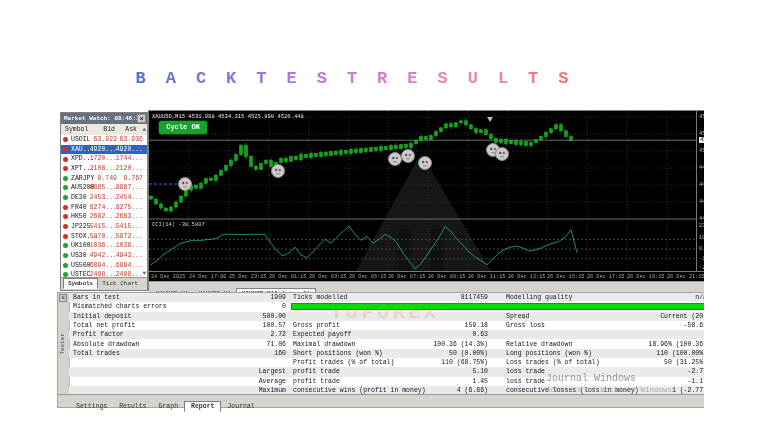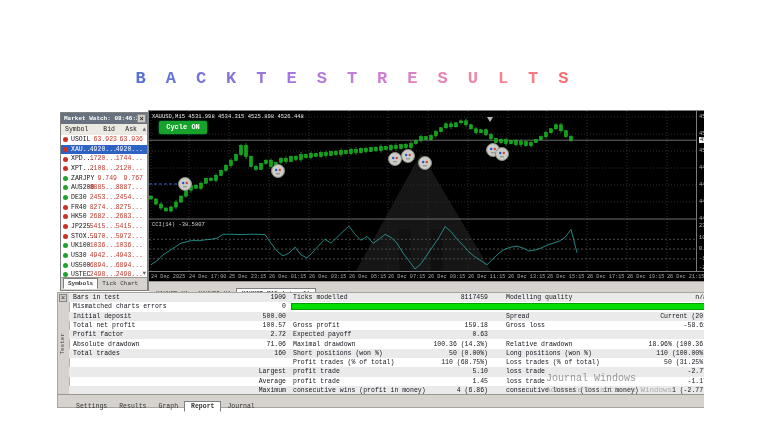--- a/index.html
+++ b/index.html
@@ -567,18 +567,19 @@
           <span class="c2l">consecutive wins (profit in money)</span>
           <span class="c2v">4 (6.86)</span>
           <span class="c3l">consecutive losses (loss in money)</span>
           <span class="c3v">1 (-2.77)</span>
         </div>
       </div>
     <div class="t-scroll">
       <span class="up">▲</span>
       <span class="dn">▼</span>
     </div>
+    <div class="wm-yoforex">YOFOREX</div>
     <div class="wm-activate">Journal Windows</div>
     <div class="wm-activate2">Activate to activate Windows</div>
     <div id="tester-tabs"><span class="tab">Settings</span><span class="tab">Results</span><span class="tab">Graph</span><span class="tab on">Report</span><span class="tab">Journal</span></div>
   </div>
 
 </div>
 
 </body></html>

